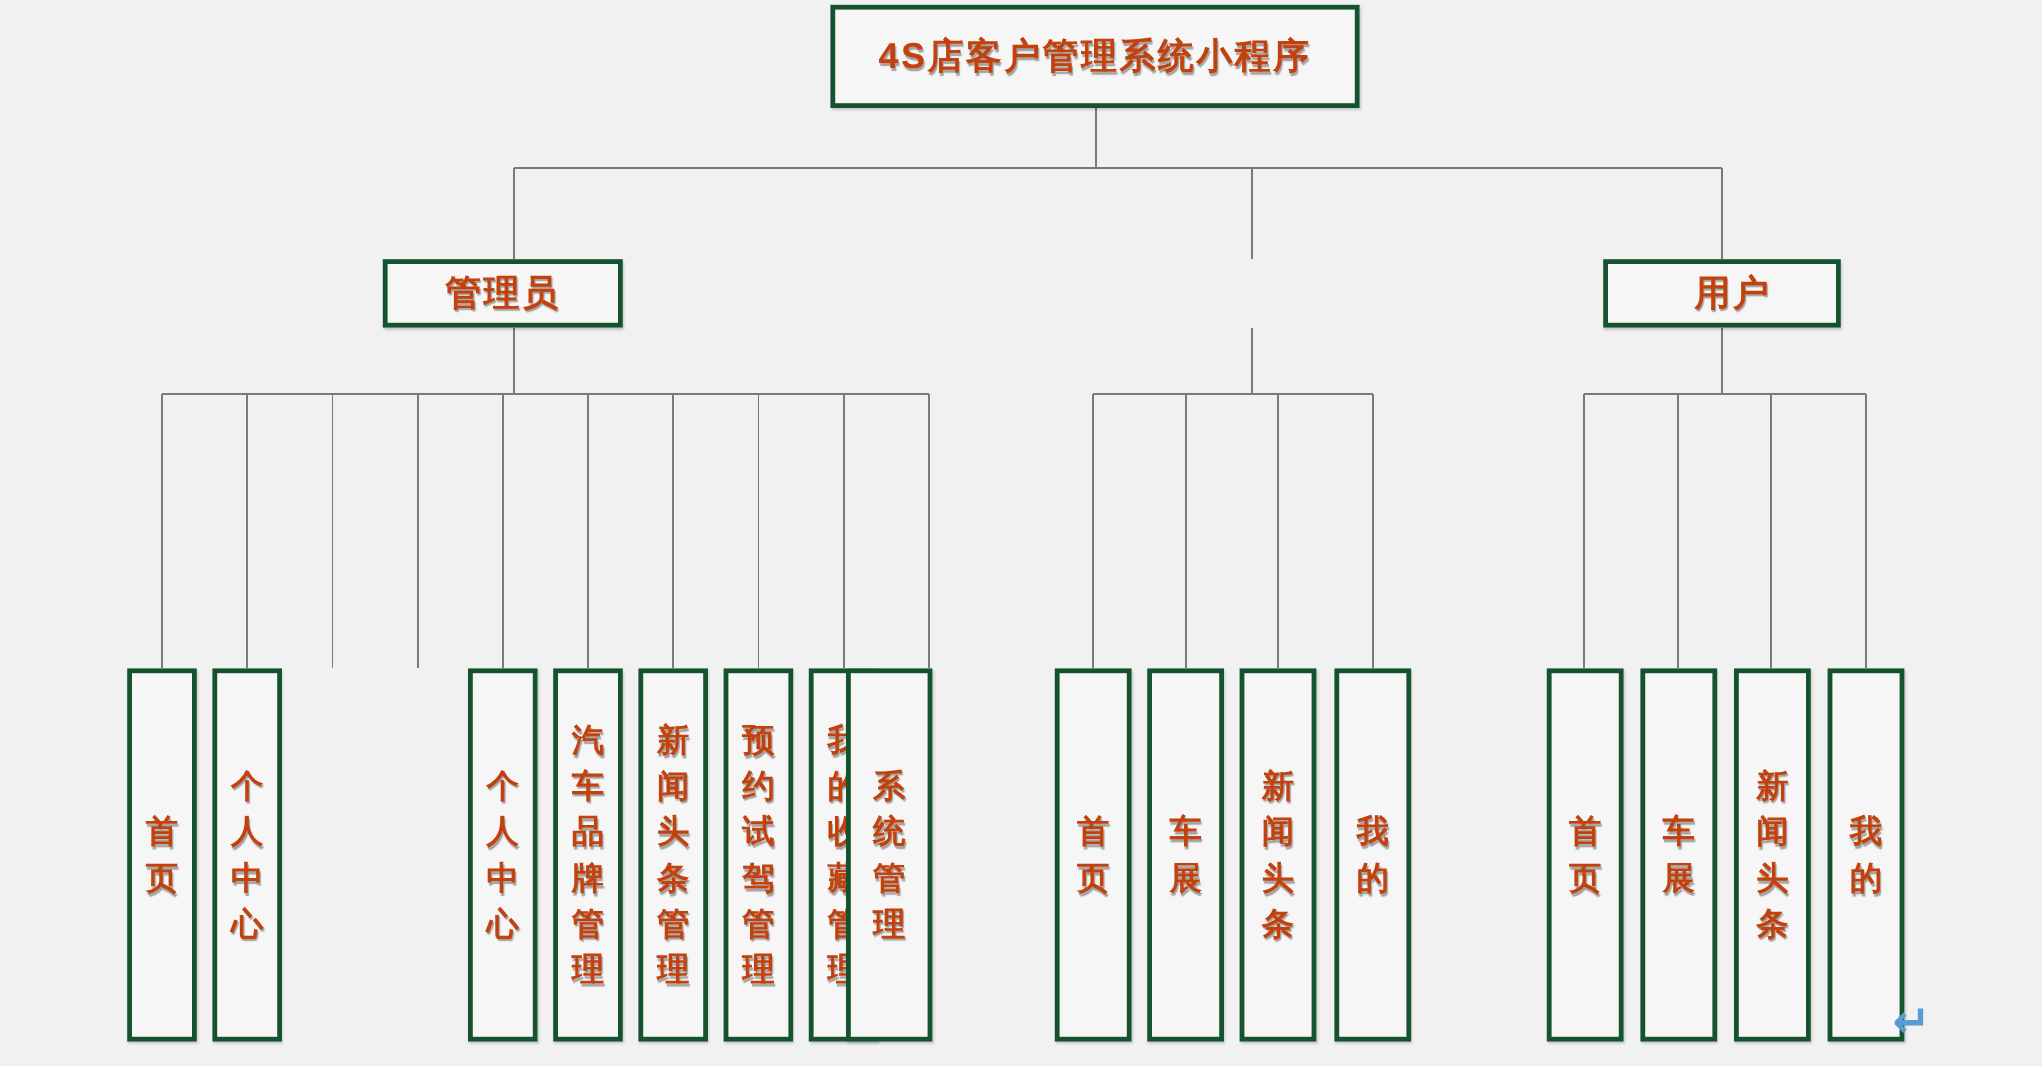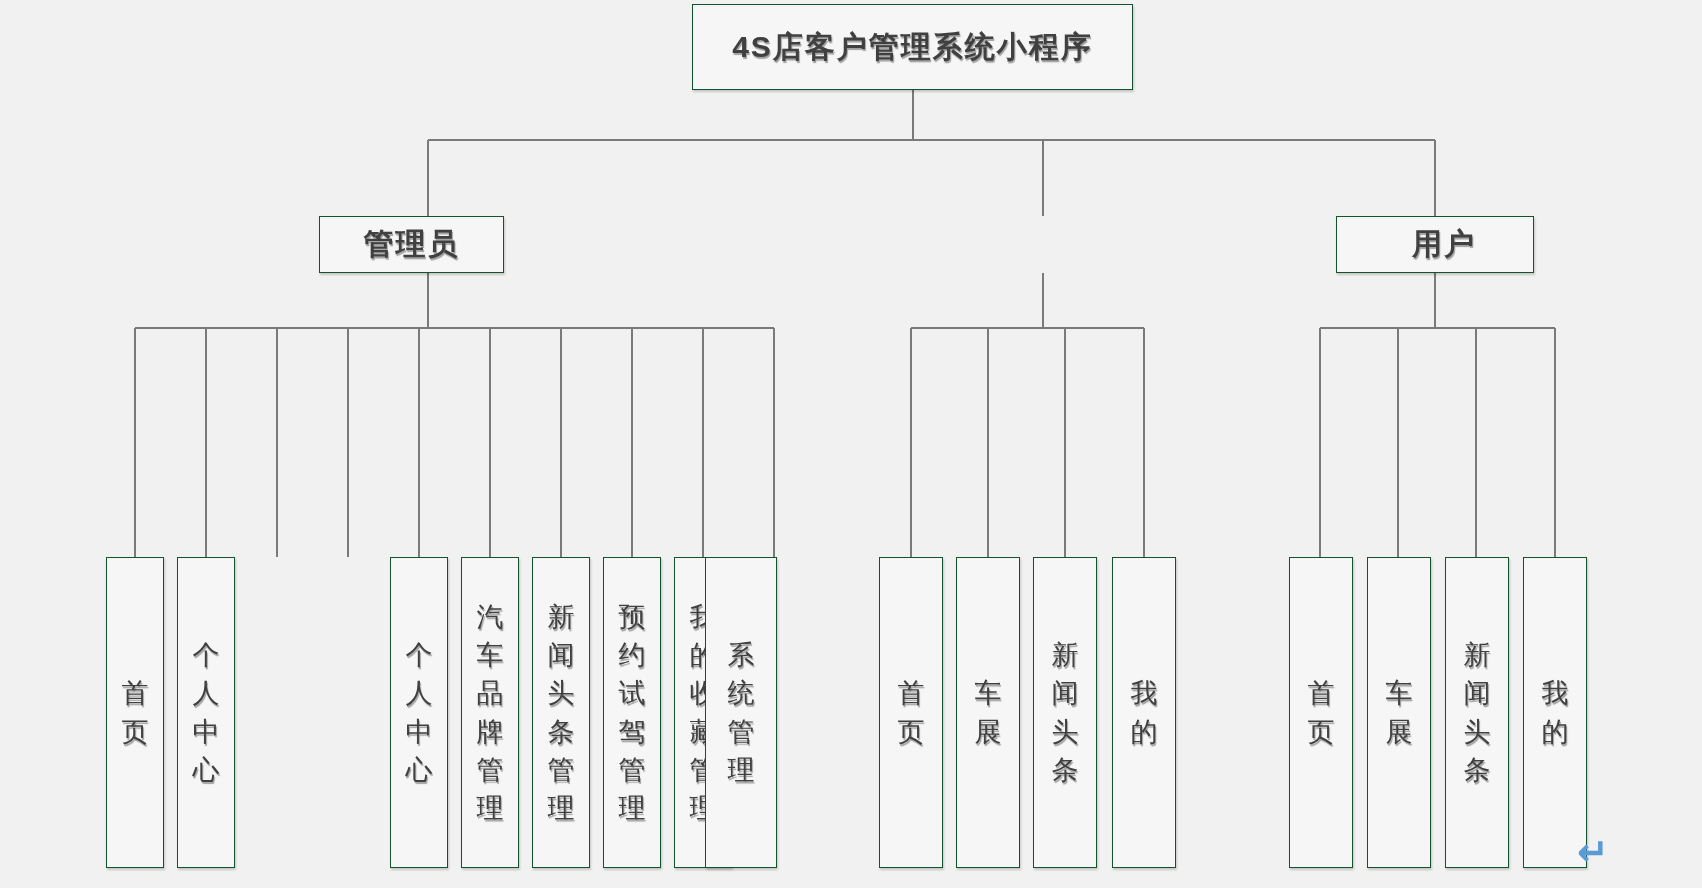--- a/index.html
+++ b/index.html
@@ -19,51 +19,51 @@
     position: absolute;
     left: 0; top: 0;
     width: 1702px;
     height: 888px;
     z-index: 0;
   }
   .node {
     position: absolute;
     box-sizing: border-box;
     background: #f6f6f6;
-    border: 1px solid #14532d;
+    border: 4px solid #14532d;
     box-shadow: 1px 2px 2px rgba(0,0,0,0.18);
     display: flex;
     align-items: center;
     justify-content: center;
     z-index: 1;
-    color: #404040;
+    color: #c2410c;
   }
   .node .hlabel {
     font-size: 30px;
     font-weight: bold;
     letter-spacing: 2px;
     white-space: nowrap;
     text-shadow: 1px 2px 1px rgba(0,0,0,0.35);
   }
   .node.root  { left: 692px; top: 4px;   width: 441px; height: 86px; }
   .node.branch{ top: 216px; height: 57px; }
   .node.leaf  { top: 557px; height: 311px; }
   .leaf-label {
     display: block;
     width: 1.15em;
     margin: 0 auto;
     font-size: 27px;
-    font-weight: normal;
+    font-weight: bold;
     line-height: 1.42;
     text-align: center;
     word-break: break-all;
     text-shadow: 1px 2px 1px rgba(0,0,0,0.35);
   }
   
-  .b0 { left: 319px;  width: 185px; }
+  .b0 { left: 319px;  width: 200px; }
   .b1 { left: 923px;  width: 240px; }
   .b2 { left: 1336px; width: 198px; padding-left: 18px; }
   
   .a0 { left: 106px; width: 58px; }
   .a1 { left: 177px; width: 58px; }
   .a2 { left: 248px; width: 58px; }
   .a3 { left: 319px; width: 58px; }
   .a4 { left: 390px; width: 58px; }
   .a5 { left: 461px; width: 58px; }
   .a6 { left: 532px; width: 58px; }

